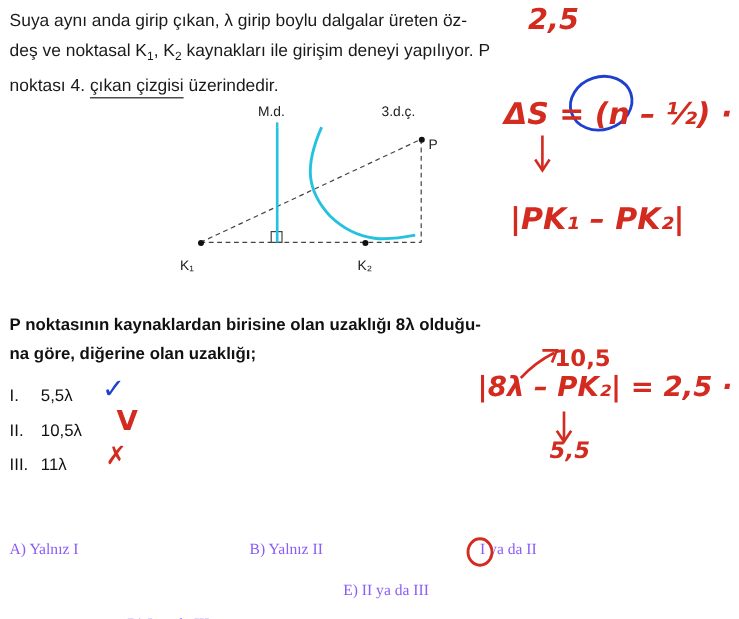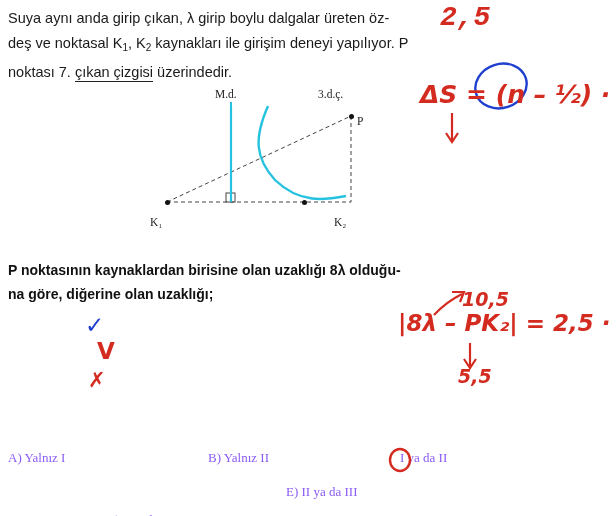--- a/index.html
+++ b/index.html
@@ -19,26 +19,26 @@
     font-size:14.5px;
     line-height:25px;
     color:#1a1a1a;
   }
   .qtext .line{white-space:nowrap;}
   .underline{border-bottom:1.3px solid #222;padding-bottom:1px;}
   sub{font-size:10px;vertical-align:-3px;}
 
   
   .figure{position:absolute;left:150px;top:88px;width:265px;height:145px;}
-  .fig-label{position:absolute;font-size:11.5px;color:#222;font-family:Liberation Serif, serif;}
+  .fig-label{position:absolute;font-size:11.5px;color:#222;}
   .fig-md{left:65px;top:0px;}
   .fig-3dc{left:168px;top:0px;}
   .fig-p{left:207px;top:27px;}
   .fig-k1{left:0;top:128px;font-size:11.5px;}
-  .fig-k2{left:148px;top:128px;font-size:11.5px;margin-left:36px;}
+  .fig-k2{left:148px;top:128px;font-size:11.5px;}
 
   .dot{position:absolute;width:5px;height:5px;border-radius:50%;background:#111;}
   .dot-k1{left:15px;top:112px;}
   .dot-k2{left:152px;top:112px;}
   .dot-p{left:199px;top:26px;}
 
   svg.figsvg{position:absolute;left:0;top:0;overflow:visible;}
 
   
   .midq{
@@ -62,42 +62,42 @@
   .c-e{left:278px;}
 
   
   .hand{
     position:absolute;
     color:#d42b20;
     font-family:"DejaVu Sans", sans-serif;
     font-weight:bold;
     white-space:nowrap;
   }
-  .hw25{left:440px;top:2px;font-size:28px;font-style:italic;font-family:Liberation Mono, monospace;}
+  .hw25{left:440px;top:2px;font-size:24px;font-style:italic;}
   .hw-ds{left:420px;top:80px;font-size:25px;font-style:italic;}
   .hw-pk{left:425px;top:168px;font-size:25px;font-style:italic;}
-  .hw-105{left:462px;top:288px;font-size:19px;font-style:italic;}
+  .hw-105{left:462px;top:288px;font-size:19px;}
   .hw-eq2{left:398px;top:310px;font-size:23px;font-style:italic;}
   .hw-55{left:458px;top:365px;font-size:19px;font-style:italic;text-align:right;}
 
   .hw-chk1{left:85px;top:312px;font-size:23px;color:#1f3fcf;font-weight:bold;}
   .hw-chk2{left:97px;top:338px;font-size:23px;color:#d42b20;font-weight:bold;}
   .hw-x{left:88px;top:368px;font-size:21px;color:#d42b20;font-weight:bold;}
 
   svg.ink{position:absolute;left:0;top:0;width:616px;height:516px;overflow:visible;pointer-events:none;}
 </style>
 </head>
 <body>
 
 <div class="page">
 
   <div class="qtext">
     <div class="line">Suya aynı anda girip çıkan, λ girip boylu dalgalar üreten öz-</div>
     <div class="line"><span>deş ve noktasal K</span><sub>1</sub><span>, K</span><sub>2</sub><span> kaynakları ile girişim deneyi yapılıyor. P</span></div>
-    <div class="line"><span>noktası 7. </span><span class="underline">çıkan çizgisi</span><span> üzerindedir.</span></div>
+    <div class="line"><span>noktası 4. </span><span class="underline">çıkan çizgisi</span><span> üzerindedir.</span></div>
   </div>
 
   <div class="figure">
     <svg class="figsvg" width="265" height="145">
 
       <line x1="17" y1="114" x2="201" y2="28" stroke="#444" stroke-width="1" stroke-dasharray="4,3"></line>
       <line x1="17" y1="114" x2="201" y2="114" stroke="#444" stroke-width="1" stroke-dasharray="4,3"></line>
       <line x1="201" y1="28" x2="201" y2="114" stroke="#444" stroke-width="1" stroke-dasharray="4,3"></line>
 
       <rect x="76" y="105" width="9" height="9" fill="none" stroke="#444" stroke-width="1"></rect>
@@ -116,20 +116,25 @@
     <span class="dot dot-k1"></span>
     <span class="dot dot-k2"></span>
     <span class="dot dot-p"></span>
   </div>
 
   <div class="midq">
     <div>P noktasının kaynaklardan birisine olan uzaklığı 8λ olduğu-</div>
     <div>na göre, diğerine olan uzaklığı;</div>
   </div>
 
+  <div class="romans">
+    <div><span class="rn">I.</span><span>5,5λ</span></div>
+    <div><span class="rn">II.</span><span>10,5λ</span></div>
+    <div><span class="rn">III.</span><span>11λ</span></div>
+  </div>
 
 
   <div class="choices">
     <div class="row1">
       <span class="ch c-a">A) Yalnız I</span>
       <span class="ch c-b">B) Yalnız II</span>
       <span class="ch c-c">I ya da II</span>
     </div>
     <div class="row2">
       <span class="ch c-d">D) I ya da III</span>
@@ -148,20 +153,21 @@
     <path d="M 452 292 L 464 292 L 460 302" fill="none" stroke="#d42b20" stroke-width="2.2"></path>
 
     <line x1="470" y1="343" x2="470" y2="366" stroke="#d42b20" stroke-width="2.2"></line>
     <path d="M 464 359 L 470 368 L 476 359" fill="none" stroke="#d42b20" stroke-width="2.2"></path>
 
     <ellipse cx="400" cy="460" rx="10" ry="11" fill="none" stroke="#d42b20" stroke-width="2.4"></ellipse>
   </svg>
 
   <span class="hand hw25">2,5</span>
   <span class="hand hw-ds">ΔS = (n – ½) · λ</span>
+  <span class="hand hw-pk">|PK₁ – PK₂|</span>
   <span class="hand hw-105">10,5</span>
   <span class="hand hw-eq2">|8λ – PK₂| = 2,5 · λ</span>
   <span class="hand hw-55">5,5</span>
 
   <span class="hand hw-chk1">✓</span>
   <span class="hand hw-chk2">V</span>
   <span class="hand hw-x">✗</span>
 
 </div>
 

